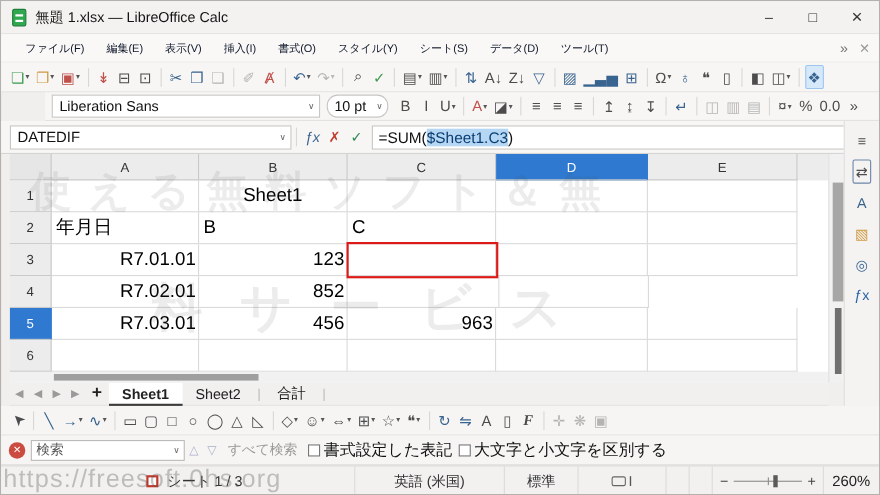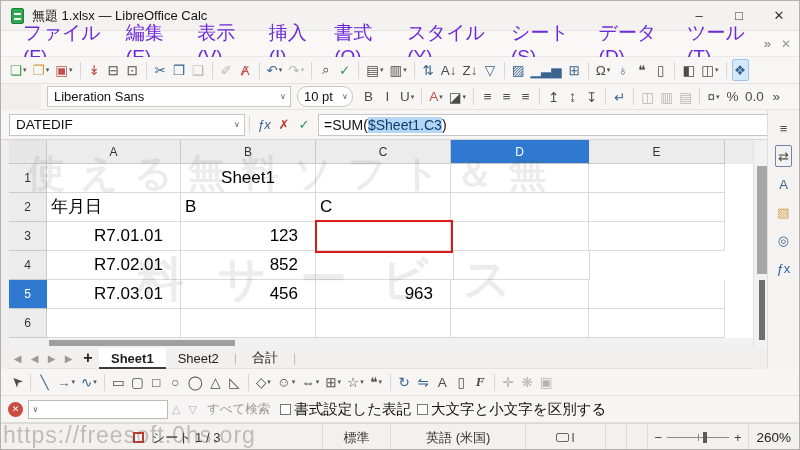--- a/index.html
+++ b/index.html
@@ -13,21 +13,21 @@
             border-radius:2px;position:relative;}
   .doc-icon::before{content:"";position:absolute;left:2px;right:2px;top:4px;height:2px;background:#fff;}
   .doc-icon::after{content:"";position:absolute;left:2px;right:2px;top:9px;height:2px;background:#fff;}
   .title-text{font-size:13px;color:#141414;margin-left:8px;}
   .win-btns{margin-left:auto;display:flex;height:100%;}
   .win-btn{width:40px;height:100%;display:flex;align-items:center;justify-content:center;
            font-size:13px;color:#333;}
   
   .menubar{position:absolute;top:30px;left:0;right:0;height:26px;background:#f9f8f7;
            display:flex;align-items:center;padding-left:12px;border-bottom:1px solid #eceae8;}
-  .menu-item{padding:0 10px;font-size:19px;color:#6d28d9;}
+  .menu-item{padding:0 10px;font-size:10px;color:#0f172a;}
   .menu-right{margin-left:auto;display:flex;align-items:center;padding-right:8px;gap:10px;color:#777;}
   .menu-ovf{font-size:13px;} .menu-close{font-size:12px;color:#999;}
   
   .toolbar{position:absolute;left:0;right:0;background:#f7f6f5;display:flex;align-items:center;
            padding-left:6px;border-bottom:1px solid #e4e2e0;}
   #tb-std{top:56px;height:27px;}
   #tb-fmt{top:83px;height:26px;margin-left:40px;}
   #tb-draw{top:368px;height:27px;background:#f6f5f4;}
   .tbi{min-width:17px;height:22px;display:inline-flex;align-items:center;justify-content:center;
        font-size:13.5px;color:#4c4c4c;margin:0 1px;padding:0 1px;border:1px solid transparent;}
@@ -39,40 +39,40 @@
   .rot-nw{transform:rotate(-135deg);}
   .fw{font-family:"Liberation Serif",serif;font-style:italic;font-weight:bold;}
   
   .combo{display:flex;align-items:center;background:#fff;border:1px solid #c8c6c4;height:21px;margin-right:6px;}
   .combo .cv{flex:1;padding:0 6px;font-size:13px;color:#111;white-space:nowrap;overflow:hidden;}
   .combo .cc{width:14px;text-align:center;font-size:8px;color:#666;}
   #font-name{width:244px;} #font-size{width:56px;border-radius:10px;}
   
   #formulabar{position:absolute;top:109px;left:0;right:0;height:30px;background:#f7f6f5;
               display:flex;align-items:center;padding:0 4px 0 8px;border-bottom:1px solid #d7d5d3;}
-  #name-box{width:236px;height:22px;background:#fff;border:1px solid #c8c6c4;display:flex;align-items:center;}
+  #name-box{width:256px;height:22px;background:#fff;border:1px solid #c8c6c4;display:flex;align-items:center;}
   #name-box .cv{flex:1;padding:0 6px;font-size:13.5px;color:#111;}
   #name-box .cc{width:14px;font-size:8px;color:#666;text-align:center;}
   .fbtn{width:20px;height:22px;display:flex;align-items:center;justify-content:center;font-size:13px;}
   #formula-input{flex:1;height:22px;background:#fff;border:1px solid #c8c6c4;margin-left:4px;
                  display:flex;align-items:center;padding:0 5px;font-size:14px;color:#111;white-space:pre;}
   #formula-input .ref{background:#b5d7f3;color:#0a3d73;}
   #fb-dd{width:18px;height:22px;display:flex;align-items:center;justify-content:center;font-size:9px;color:#222;}
   
   #grid{position:absolute;top:139px;left:8px;width:744px;height:208px;background:#fff;}
   .ghead{display:flex;height:24px;background:#ececec;}
   .corner{width:38px;height:24px;background:#e6e6e6;border-right:1px solid #c9c9c9;border-bottom:1px solid #c9c9c9;}
   .ch{height:24px;display:flex;align-items:center;justify-content:center;font-size:12px;color:#333;
       border-right:1px solid #c9c9c9;border-bottom:1px solid #c9c9c9;}
   .grow{display:flex;height:29px;}
   .rh{width:38px;display:flex;align-items:center;justify-content:center;font-size:12px;color:#333;
       background:#ececec;border-right:1px solid #c9c9c9;border-bottom:1px solid #c9c9c9;}
   .cell{height:29px;line-height:28px;font-size:17px;color:#000;border-right:1px solid #dadada;
         border-bottom:1px solid #dadada;overflow:visible;white-space:nowrap;}
-  .ar{text-align:right;padding-right:17px;} .al{text-align:left;padding-left:4px;} .ac{text-align:center;}
+  .ar{text-align:right;padding-right:2px;} .al{text-align:left;padding-left:4px;} .ac{text-align:center;}
   .wA{width:134px;} .wB{width:135px;} .wC{width:135px;} .wD{width:138px;} .wE{width:136px;}
   .sel{background:#2f7ad0 !important;color:#fff !important;border-right:1px solid #2f7ad0;}
   #redbox{position:absolute;left:306px;top:80px;width:138px;height:33px;border:2px solid #dd1a1a;z-index:5;}
   #hscroll{position:absolute;left:0;right:0;bottom:0;height:10px;background:#f1f1f1;}
   #hthumb{position:absolute;left:40px;top:2px;width:186px;height:6px;background:#9f9f9f;}
   
   #vscroll{position:absolute;top:139px;left:752px;width:16px;height:208px;background:#f1f1f1;border-left:1px solid #e2e2e2;}
   #vthumb{position:absolute;top:26px;left:3px;width:10px;height:108px;background:#a6a6a6;}
   #vthumb2{position:absolute;top:140px;left:5px;width:6px;height:60px;background:#6f6f6f;}
   #sidebar{position:absolute;top:109px;right:0;width:32px;height:286px;background:#f4f3f2;
@@ -369,38 +369,39 @@
       <span class="tbi fw">F</span>
       <span class="sep"></span>
       <span class="tbi dis">✛</span>
       <span class="tbi dis">❋</span>
       <span class="tbi dis">▣</span>
     </div>
 
   <div id="findbar">
     <span id="find-close">✕</span>
     <div id="find-input-wrap">
+      <input id="find-input" placeholder="検索" style="">
       <span class="cc">∨</span>
     </div>
     <span class="find-arrow">△</span>
     <span class="find-arrow">▽</span>
     <span id="find-all">すべて検索</span>
     <span class="cbx"></span>
     <span class="cbl">書式設定した表記</span>
     <span class="cbx"></span>
     <span class="cbl">大文字と小文字を区別する</span>
   </div>
 
   <div id="statusbar">
     <div class="seg" id="seg-sheet">
       <span id="mod-ind"></span>
       <span>シート 1 / 3</span>
     </div>
+    <div class="seg" id="seg-lang">英語 (米国)</div>
     <div class="seg" id="seg-style">標準</div>
-    <div class="seg" id="seg-lang">英語 (米国)</div>
     <div class="seg" id="seg-ins">
       <span class="ins-icon">
           <span class="ins-rect"></span>
           <span>I</span>
         </span>
     </div>
     <div class="seg" id="seg-b1"></div>
     <div class="seg" id="seg-b2"></div>
     <div class="seg" id="seg-zoom">
       <span class="zpm">−</span>

